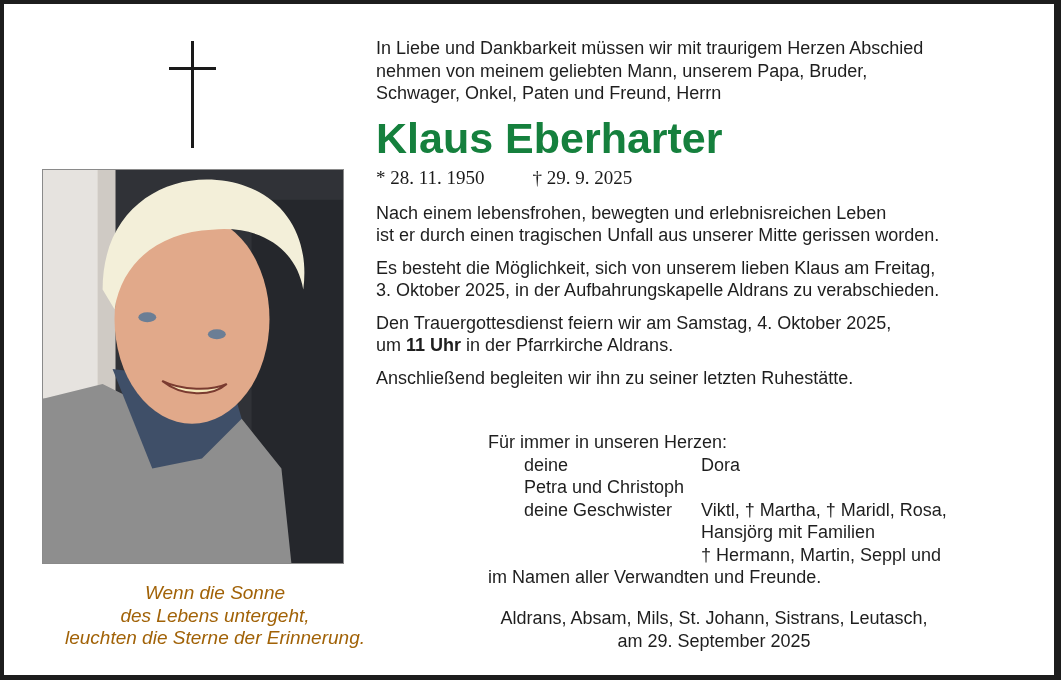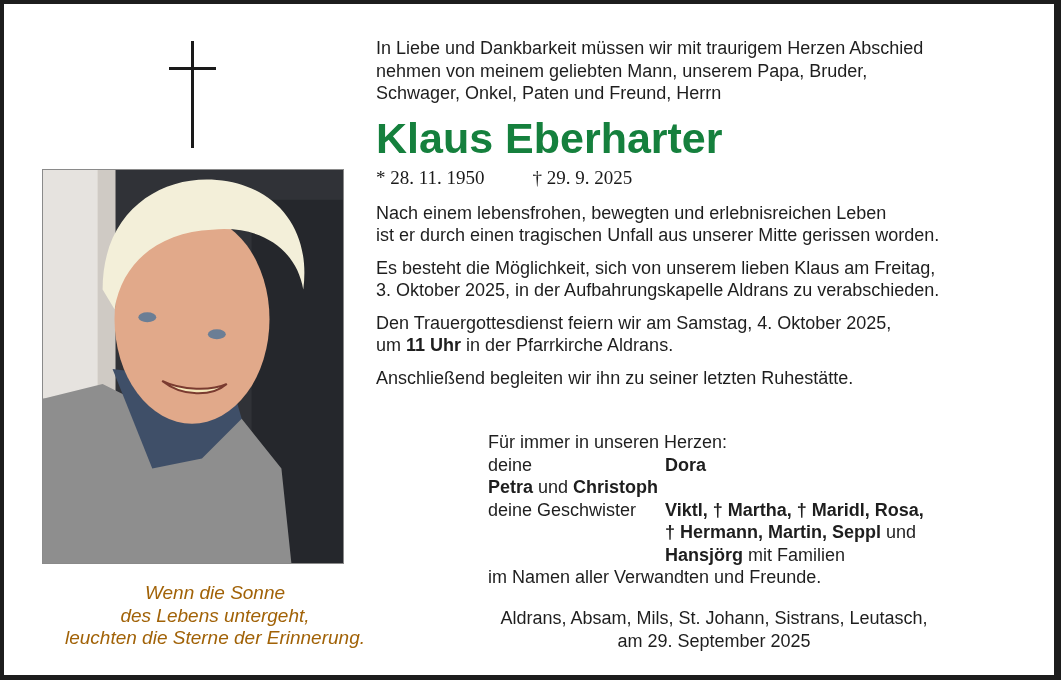--- a/index.html
+++ b/index.html
@@ -36,23 +36,23 @@
   .dates {
     font-family: "Liberation Serif", serif; font-weight: normal;
     font-size: 19px; line-height: 24px; margin-top: 3px; color: #1a1a1a;
   }
   .dates span { display: inline-block; }
   .dates .gap { width: 48px; }
   .para { font-size: 18px; line-height: 22.5px; margin-top: 10px; color: #1e1e1e; }
   .para b { font-weight: bold; }
 
   .family { position: absolute; left: 484px; top: 427px; width: 520px; font-size: 18px; line-height: 22.5px; color: #1e1e1e; }
-  .family .row { display: flex; }
+  .family .row { display: flex; margin-left: 36px; }
   .family .lbl { width: 177px; flex: 0 0 177px; }
-  .family .val b { font-weight: bold; }
+  .family .val b { font-weight: normal; }
 
   .places { position: absolute; left: 440px; top: 603px; width: 540px; text-align: center; font-size: 18px; line-height: 22.5px; color: #1e1e1e; }
 </style>
 </head>
 <body>
 
 <div class="frame">
 
   <div class="cross">
     <div class="v"></div>
@@ -122,25 +122,25 @@
     </div>
     <div class="row">
       <span class="val"><b>Petra</b><span style="white-space:pre"> und </span><b>Christoph</b></span>
     </div>
     <div class="row">
       <span class="lbl">deine Geschwister</span>
       <span class="val"><b>Viktl, † Martha, † Maridl, Rosa,</b></span>
     </div>
     <div class="row">
       <span class="lbl"></span>
-      <span class="val"><b>† Hermann, Martin, Seppl</b><span style="white-space:pre"> und</span></span>
+      <span class="val"><b>Hansjörg</b><span style="white-space:pre"> mit Familien</span></span>
     </div>
     <div class="row">
       <span class="lbl"></span>
-      <span class="val"><b>Hansjörg</b><span style="white-space:pre"> mit Familien</span></span>
+      <span class="val"><b>† Hermann, Martin, Seppl</b><span style="white-space:pre"> und</span></span>
     </div>
     <div>im Namen aller Verwandten und Freunde.</div>
   </div>
 
   <div class="places">
     <div>Aldrans, Absam, Mils, St. Johann, Sistrans, Leutasch,</div>
     <div>am 29. September 2025</div>
   </div>
 
 </div>

